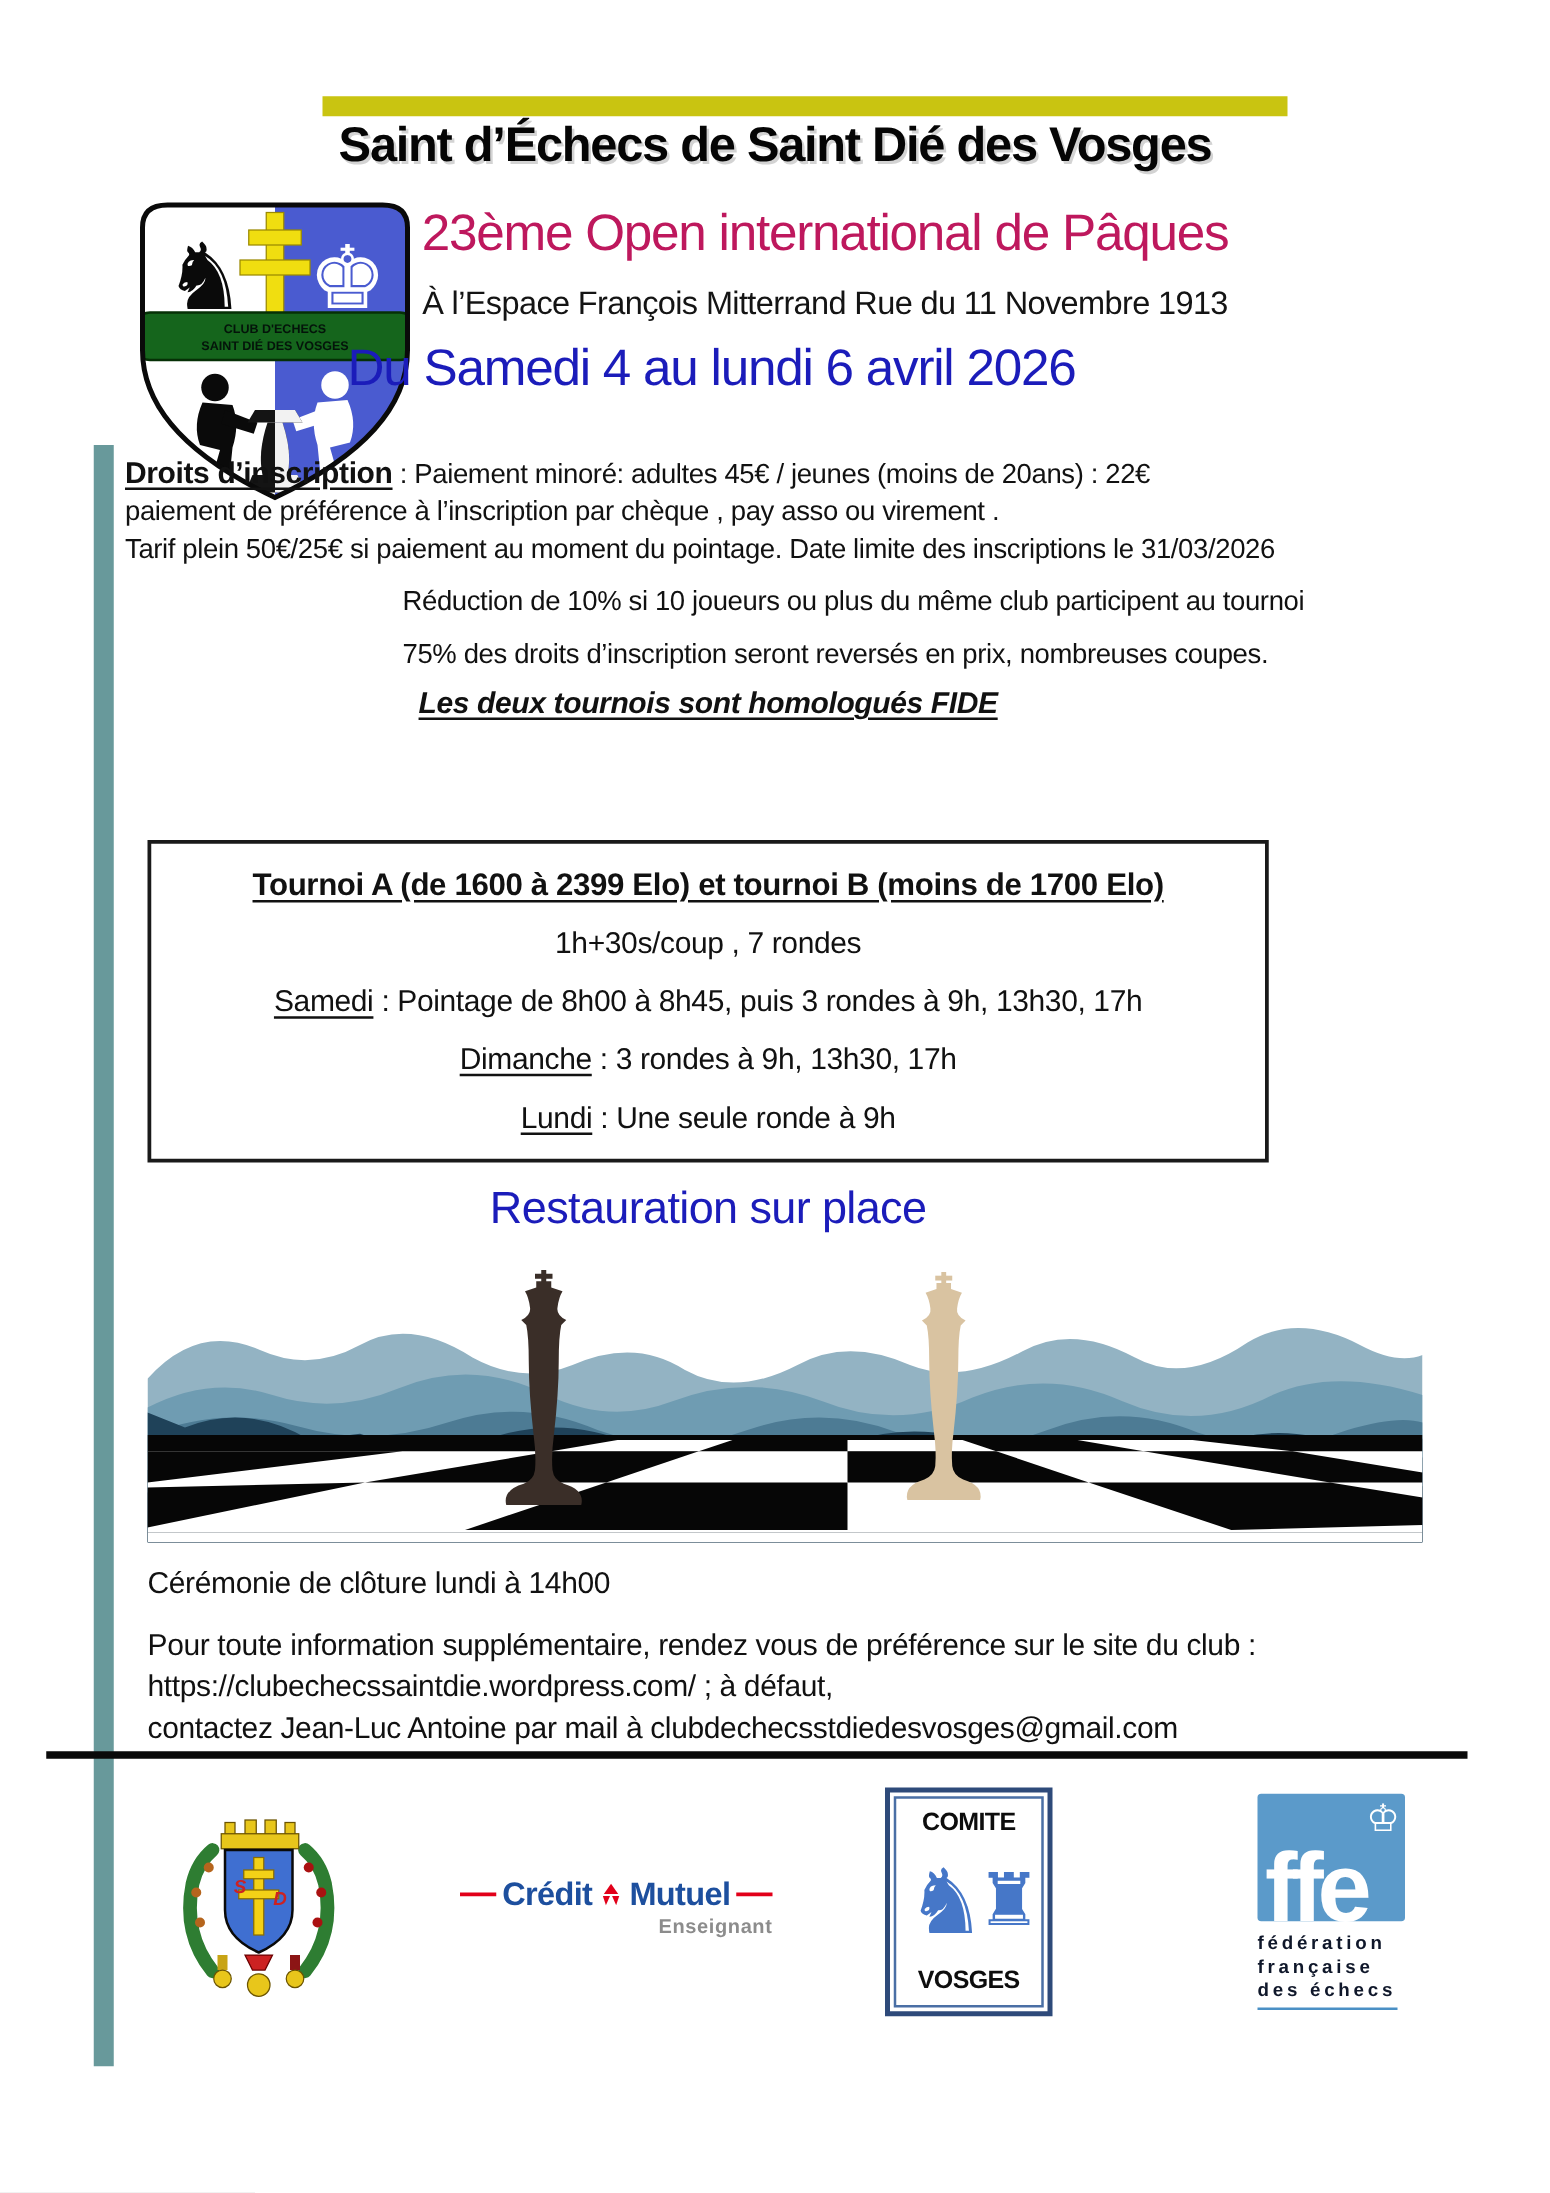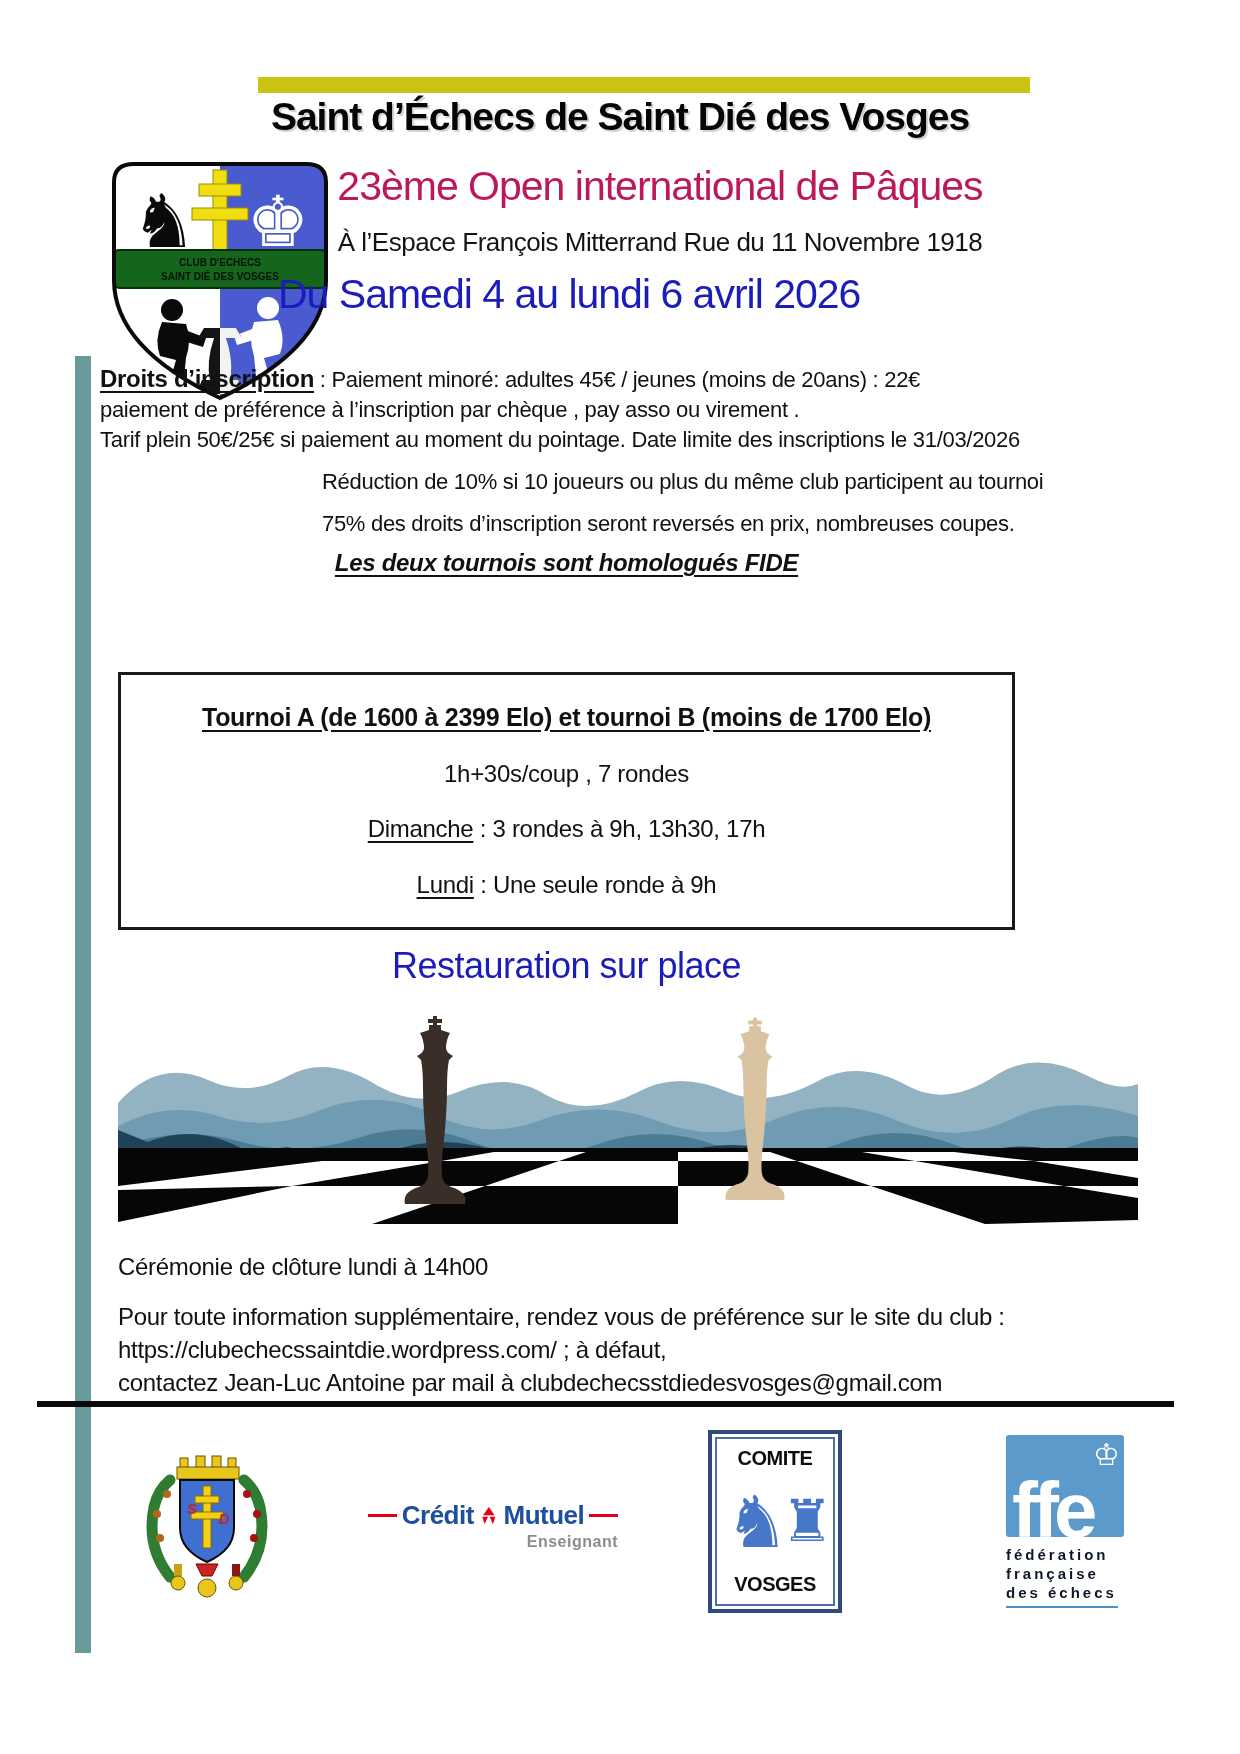--- a/index.html
+++ b/index.html
@@ -161,38 +161,39 @@
             <path d="M116 186 Q108 210 112 228 H132 Q136 210 128 186 Z"></path>
             <path d="M104 228 H140 L146 242 H98 Z"></path>
           </g>
         </g>
       </g>
     </g>
     <path d="M16 30 Q16 12 36 12 H208 Q228 12 228 30 V128 Q228 196 122 246 Q16 196 16 128 Z" fill="none" stroke="#0a0a0a" stroke-width="4"></path>
   </svg>
 
   <div class="abs event-title">23ème Open international de Pâques</div>
-  <div class="abs venue">À l’Espace François Mitterrand Rue du 11 Novembre 1918</div>
+  <div class="abs venue">À l’Espace François Mitterrand Rue du 11 Novembre 1913</div>
   <div class="abs dates">Du Samedi 4 au lundi 6 avril 2026</div>
 
   <div class="abs teal-bar"></div>
 
   <div class="abs inscription">
     <p class="nowrap"><span class="insc-label">Droits d’inscription</span><span> : Paiement minoré: adultes  45€ / jeunes (moins de 20ans) : 22€</span></p>
     <p class="nowrap">paiement de préférence à l’inscription par chèque , pay asso ou virement .</p>
     <p class="nowrap">Tarif plein 50€/25€ si paiement au moment du pointage. Date limite des inscriptions le 31/03/2026</p>
     <p class="nowrap indent">Réduction de 10% si 10 joueurs ou plus du même club participent au tournoi</p>
     <p class="nowrap indent">75% des droits d’inscription seront reversés en prix, nombreuses coupes.</p>
   </div>
 
   <div class="abs fide-line">Les deux tournois sont homologués FIDE</div>
 
   <div class="abs tournament-box">
     <p class="row box-title nowrap">Tournoi A (de 1600 à 2399 Elo) et tournoi B (moins de 1700 Elo)</p>
     <p class="row nowrap">1h+30s/coup , 7 rondes</p>
+    <p class="row nowrap"><span class="day-label">Samedi</span><span> : Pointage de 8h00 à 8h45, puis 3 rondes à 9h, 13h30, 17h</span></p>
     <p class="row nowrap"><span class="day-label">Dimanche</span><span> : 3 rondes à 9h, 13h30, 17h</span></p>
     <p class="row nowrap"><span class="day-label">Lundi</span><span> : Une seule ronde à 9h</span></p>
   </div>
 
   <div class="abs restauration">Restauration sur place</div>
 
   <svg class="abs chess-scene" viewBox="0 0 1020 226">
     <rect width="1020" height="226" fill="#ffffff"></rect>
 
     <path fill="#93b3c3" d="M0 95 Q40 50 90 72 Q130 90 170 68 Q210 46 260 78 Q300 100 340 84 Q390 62 430 88 Q470 110 520 84 Q560 62 610 84 Q650 100 700 73 Q740 51 790 78 Q830 100 880 66 Q920 42 970 68 Q1000 84 1020 76 L1020 226 L0 226 Z"></path>

